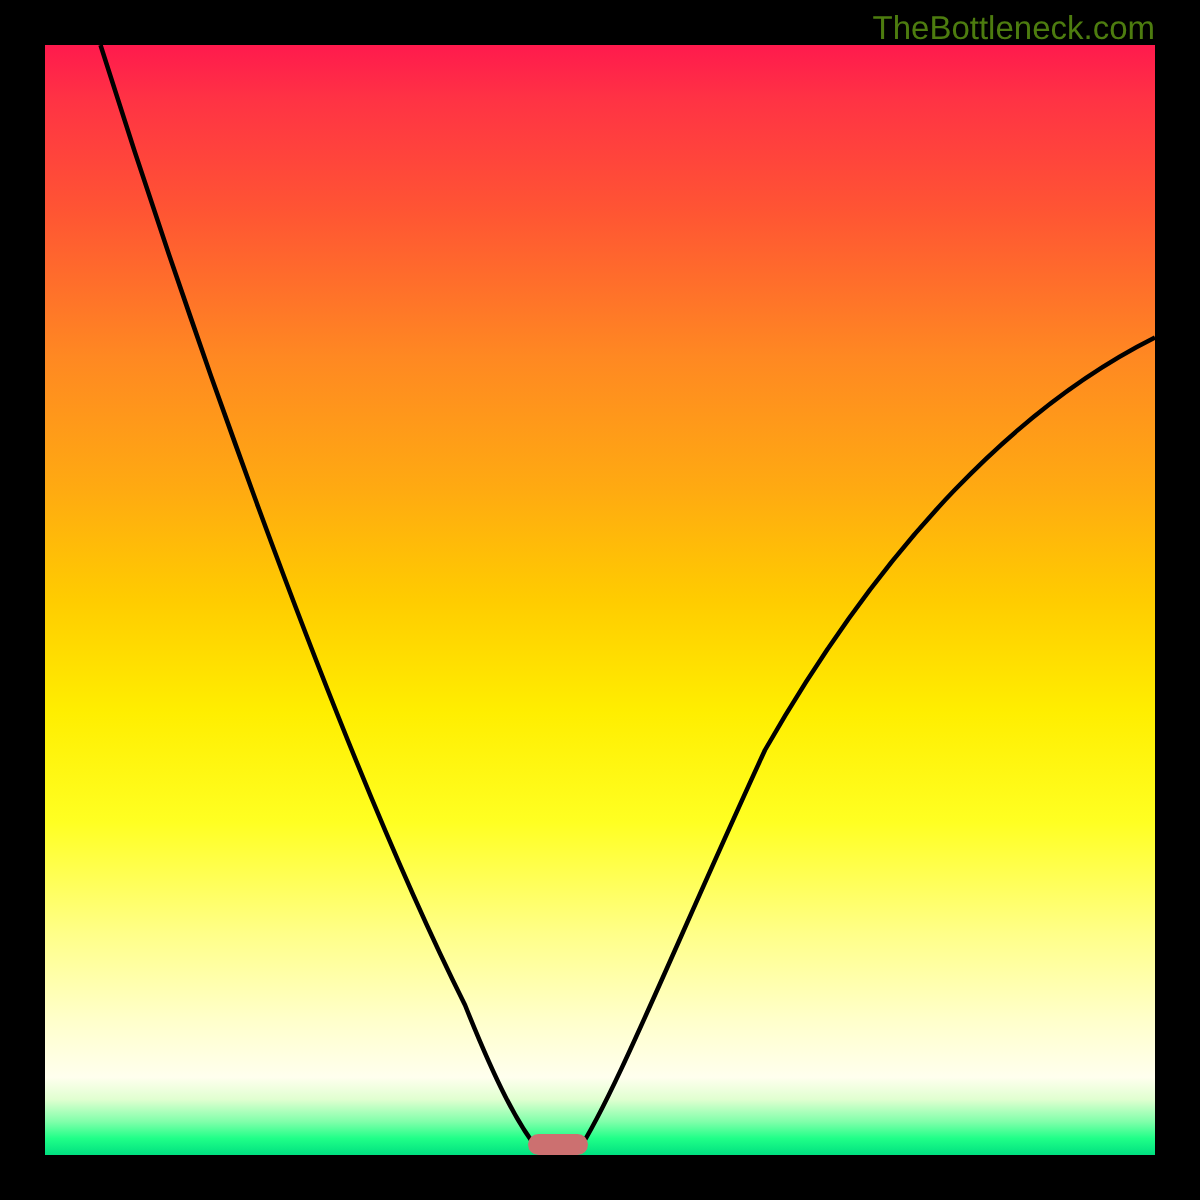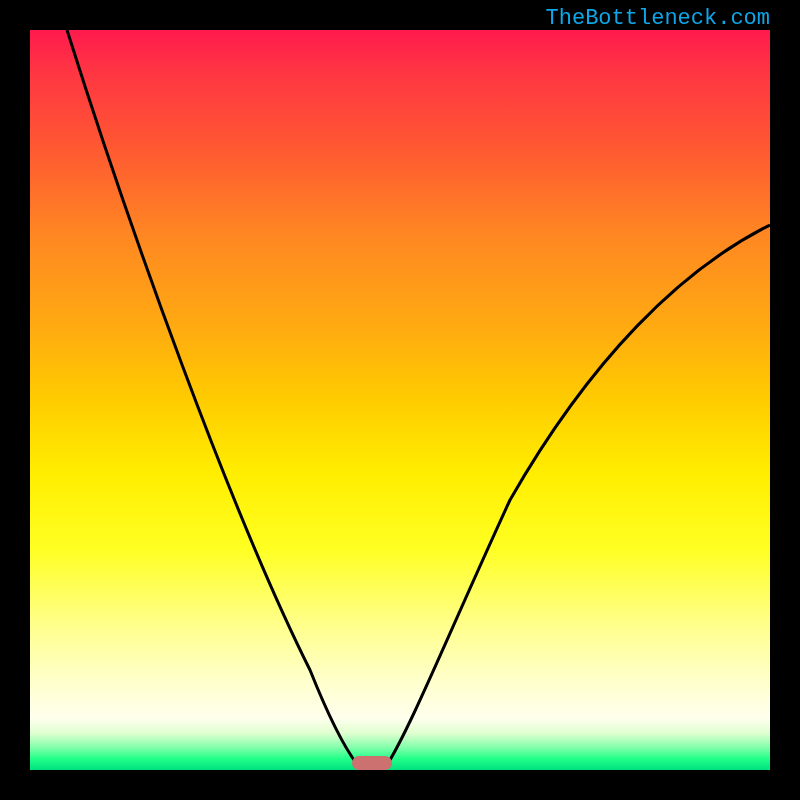--- a/index.html
+++ b/index.html
@@ -32,24 +32,23 @@
       #e0ffd0 95%,
       #80ffaa 97%,
       #20ff88 98.5%,
       #00e080 100%
     );
   }
   .watermark {
     position: absolute;
     top: 6px;
     right: 30px;
-    color: #0ea5e9;
+    color: #4d7c0f;
     font-size: 22px;
     font-weight: 500;
-    font-family: Liberation Mono, monospace;
   }
   svg.curves {
     position: absolute;
     left: 0;
     top: 0;
     width: 740px;
     height: 740px;
   }
   .marker {
     position: absolute;

